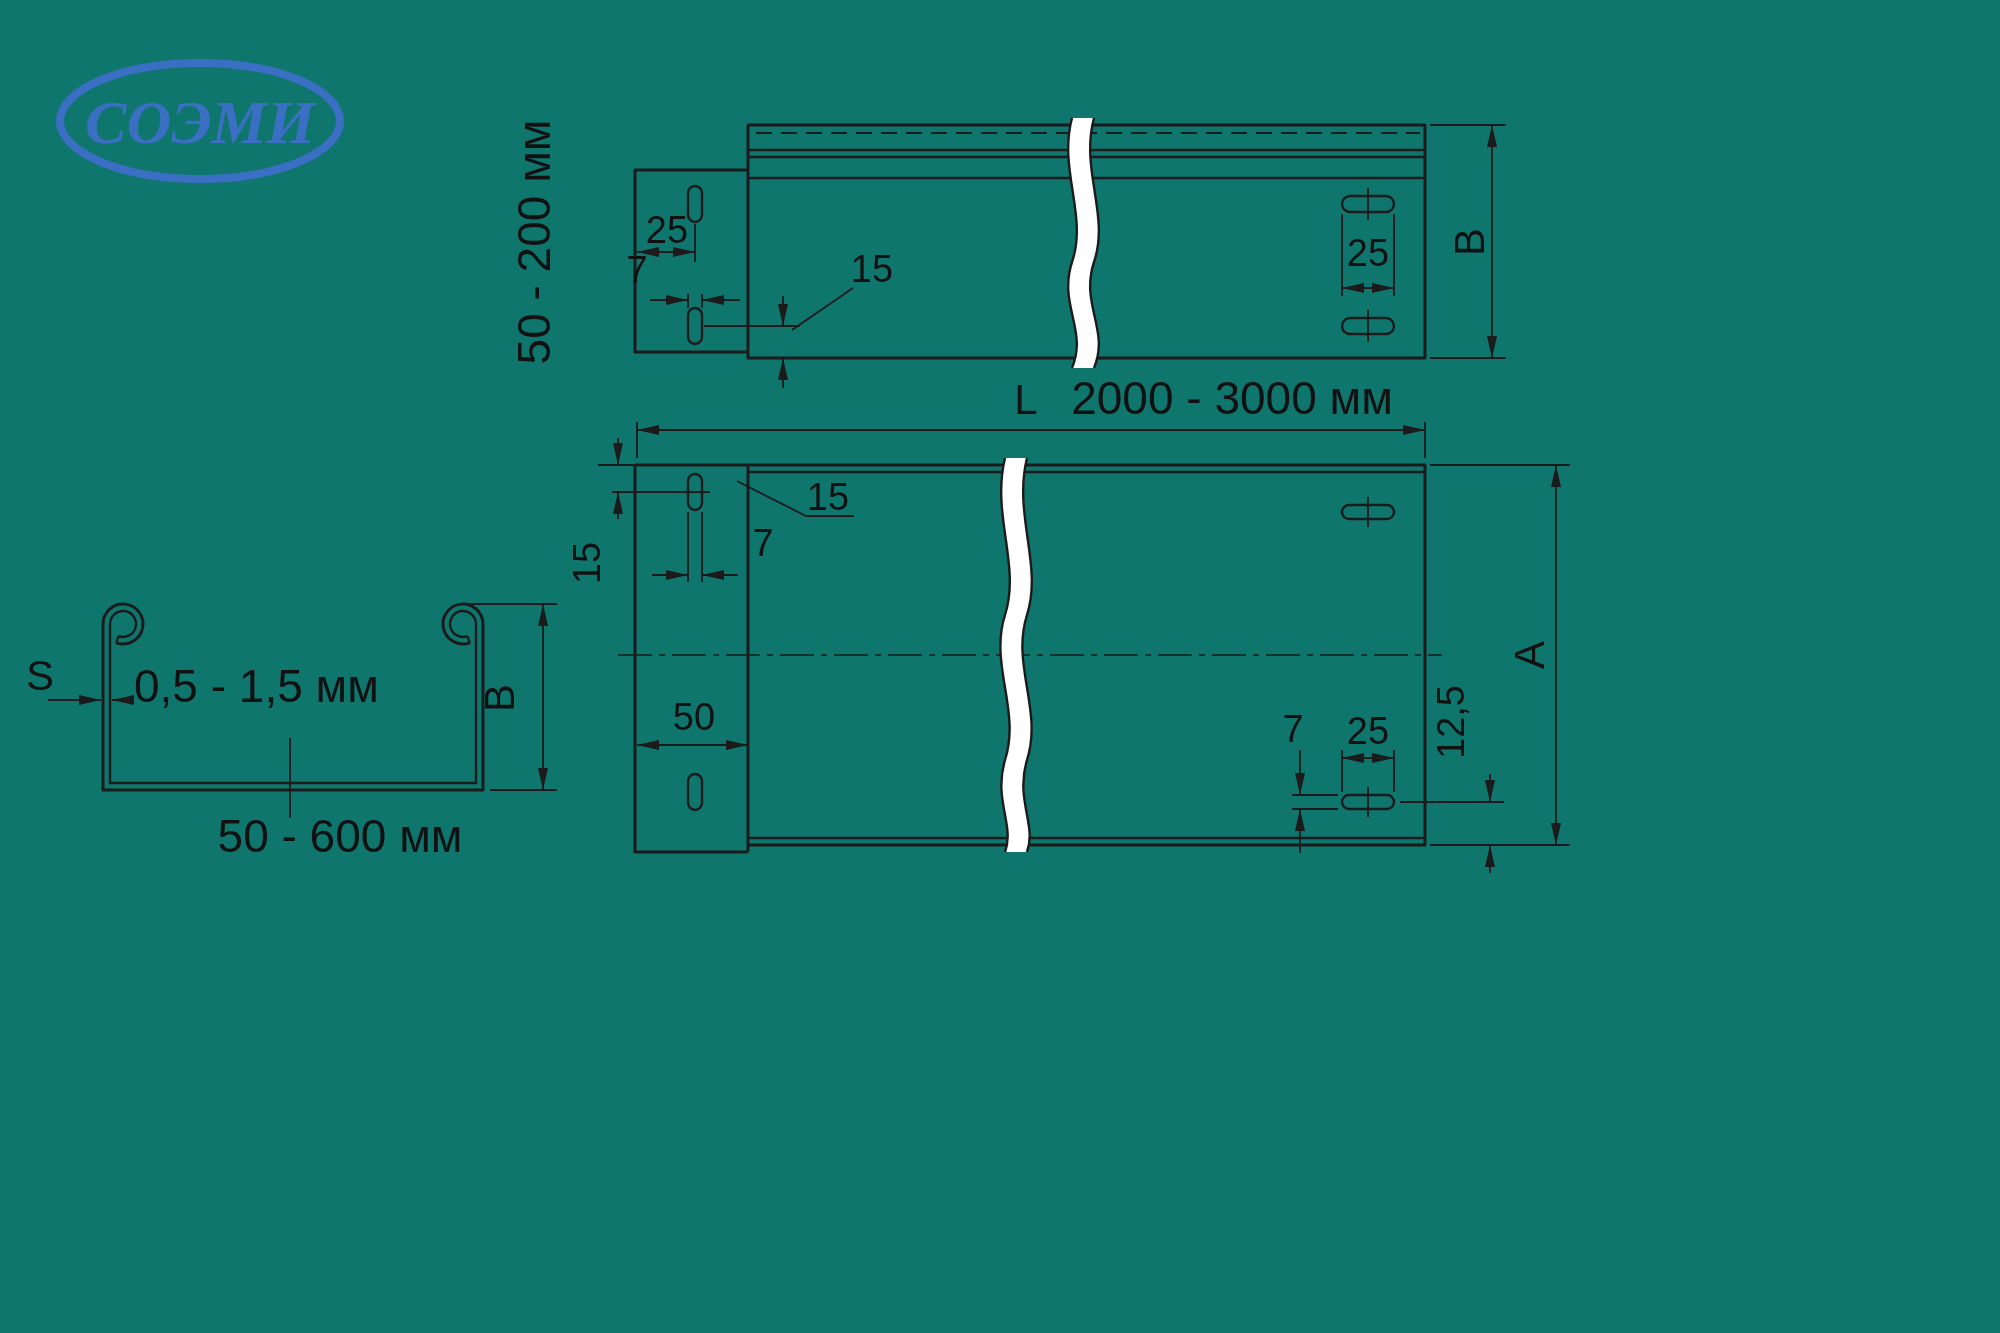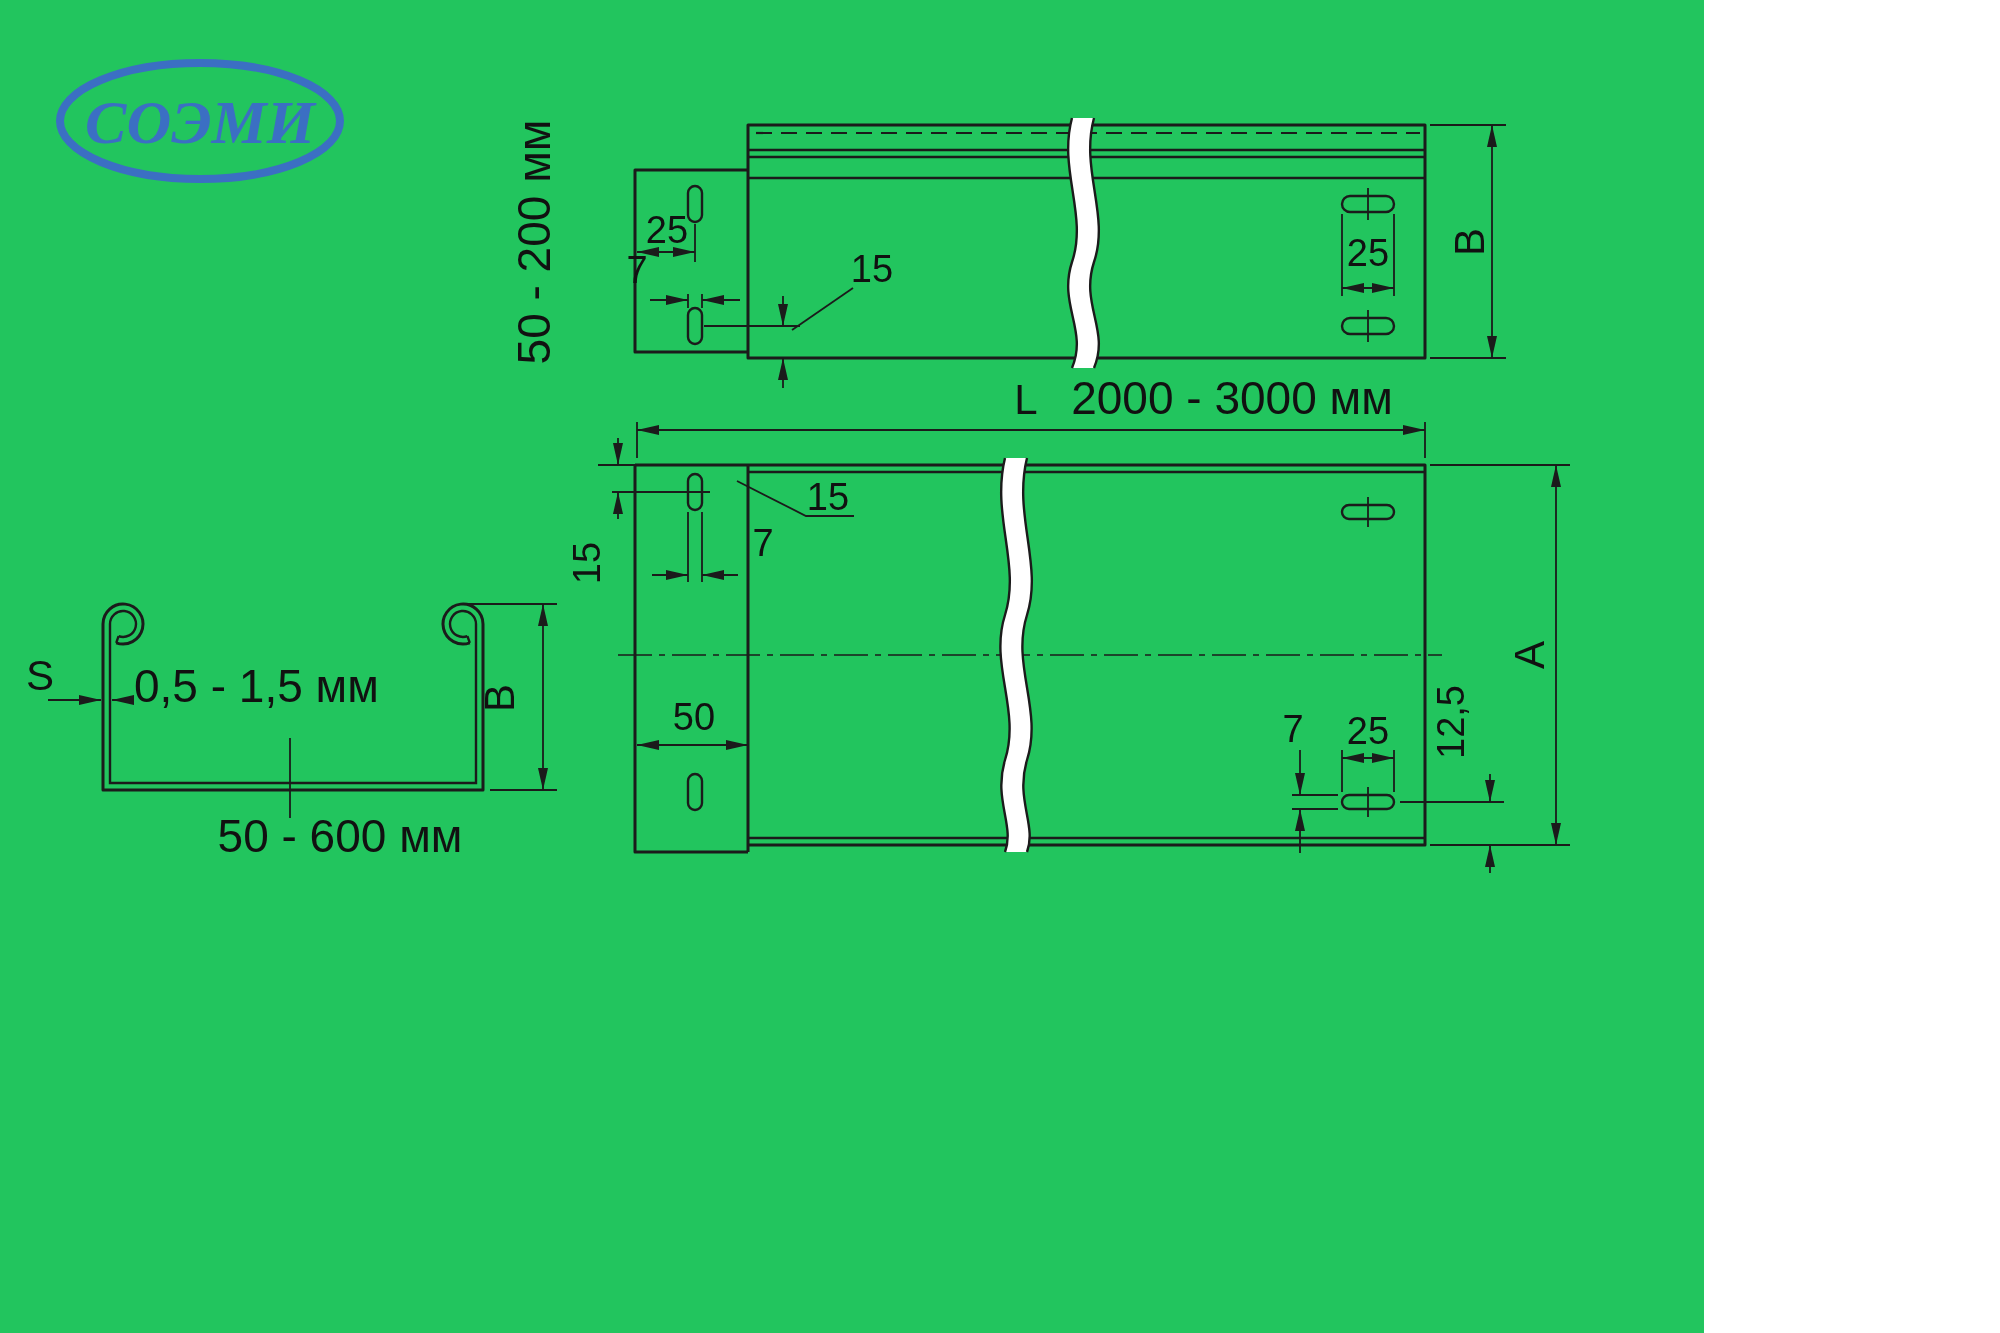--- a/index.html
+++ b/index.html
@@ -1,16 +1,16 @@
 <!DOCTYPE html>
 <html><head>
 <meta charset="utf-8">
 <style>
   html,body{margin:0;padding:0;background:#ffffff;}
-  .canvas{position:relative;width:1704px;height:1333px;background:#22c55e;overflow:hidden;
+  .canvas{position:relative;width:2000px;height:1333px;background:#0f766e;overflow:hidden;
           font-family:"Liberation Sans",sans-serif;text-align:center;}
   svg{display:block;}
   .dim-text{font-family:"Liberation Sans",sans-serif;font-size:38px;fill:#111;}
   .letter-text{font-family:"Liberation Sans",sans-serif;font-size:42px;fill:#111;}
   .range-text{font-family:"Liberation Sans",sans-serif;font-size:46px;fill:#111;}
   .logo-text{font-family:"Liberation Serif",serif;font-style:italic;font-weight:bold;font-size:62px;}
   .outline{stroke:#1b1b1b;stroke-width:3;fill:none;stroke-linejoin:round;}
   .med{stroke:#1b1b1b;stroke-width:2.4;fill:none;}
   .thin{stroke:#1b1b1b;stroke-width:1.8;fill:none;}
   .hidden-line{stroke:#1b1b1b;stroke-width:2.2;fill:none;stroke-dasharray:16 9;}

